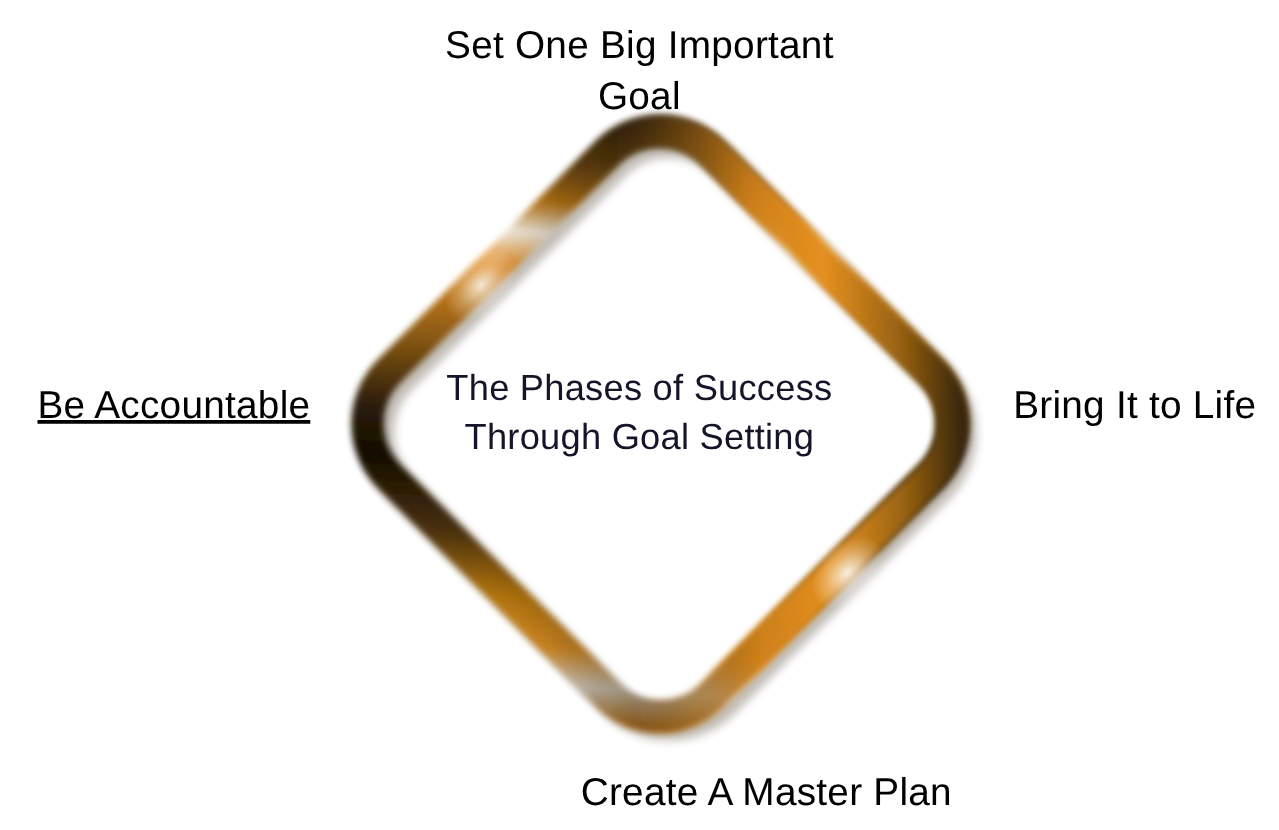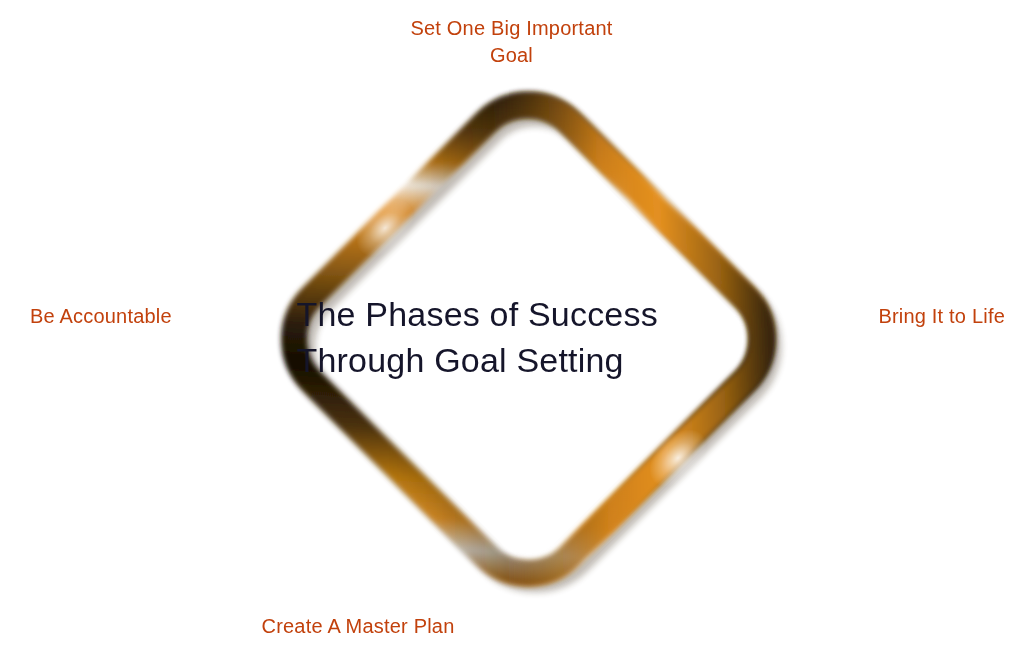--- a/index.html
+++ b/index.html
@@ -27,68 +27,69 @@
     left: 0;
     top: 0;
     width: 1023px;
     height: 664px;
     pointer-events: none;
   }
 
   
   .phase-label {
     position: absolute;
-    color: #c2410c;
+    color: #000000;
     font-family: "Liberation Sans", sans-serif;
-    font-size: 20px;
+    font-size: 31px;
     font-weight: 400;
     letter-spacing: 0.2px;
     line-height: 1.33;
     white-space: pre-line;
   }
 
   #label-top {
     left: 50%;
     transform: translateX(-50%);
     top: 15px;
     width: 420px;
     text-align: center;
   }
 
   #label-left {
     left: 30px;
     top: 303px;
     text-align: center;
+    text-decoration: underline;
   }
 
   #label-right {
     right: 18px;
     top: 303px;
     text-align: left;
   }
 
   #label-bottom {
     left: 50%;
     transform: translateX(-50%);
     top: 613px;
     width: 500px;
-    text-align: left;
+    text-align: right;
   }
 
   
   #center-title {
     position: absolute;
     left: 50%;
     top: 292px;
     transform: translateX(-50%);
     width: 430px;
-    text-align: left;
+    text-align: center;
     color: #15152a;
     font-family: "Liberation Sans", sans-serif;
-    font-size: 34px;
+    font-size: 29px;
     font-weight: 400;
     line-height: 1.35;
     letter-spacing: 0.2px;
     white-space: pre-line;
   }
 </style>
 </head>
 <body>
 
 <div id="canvas">

